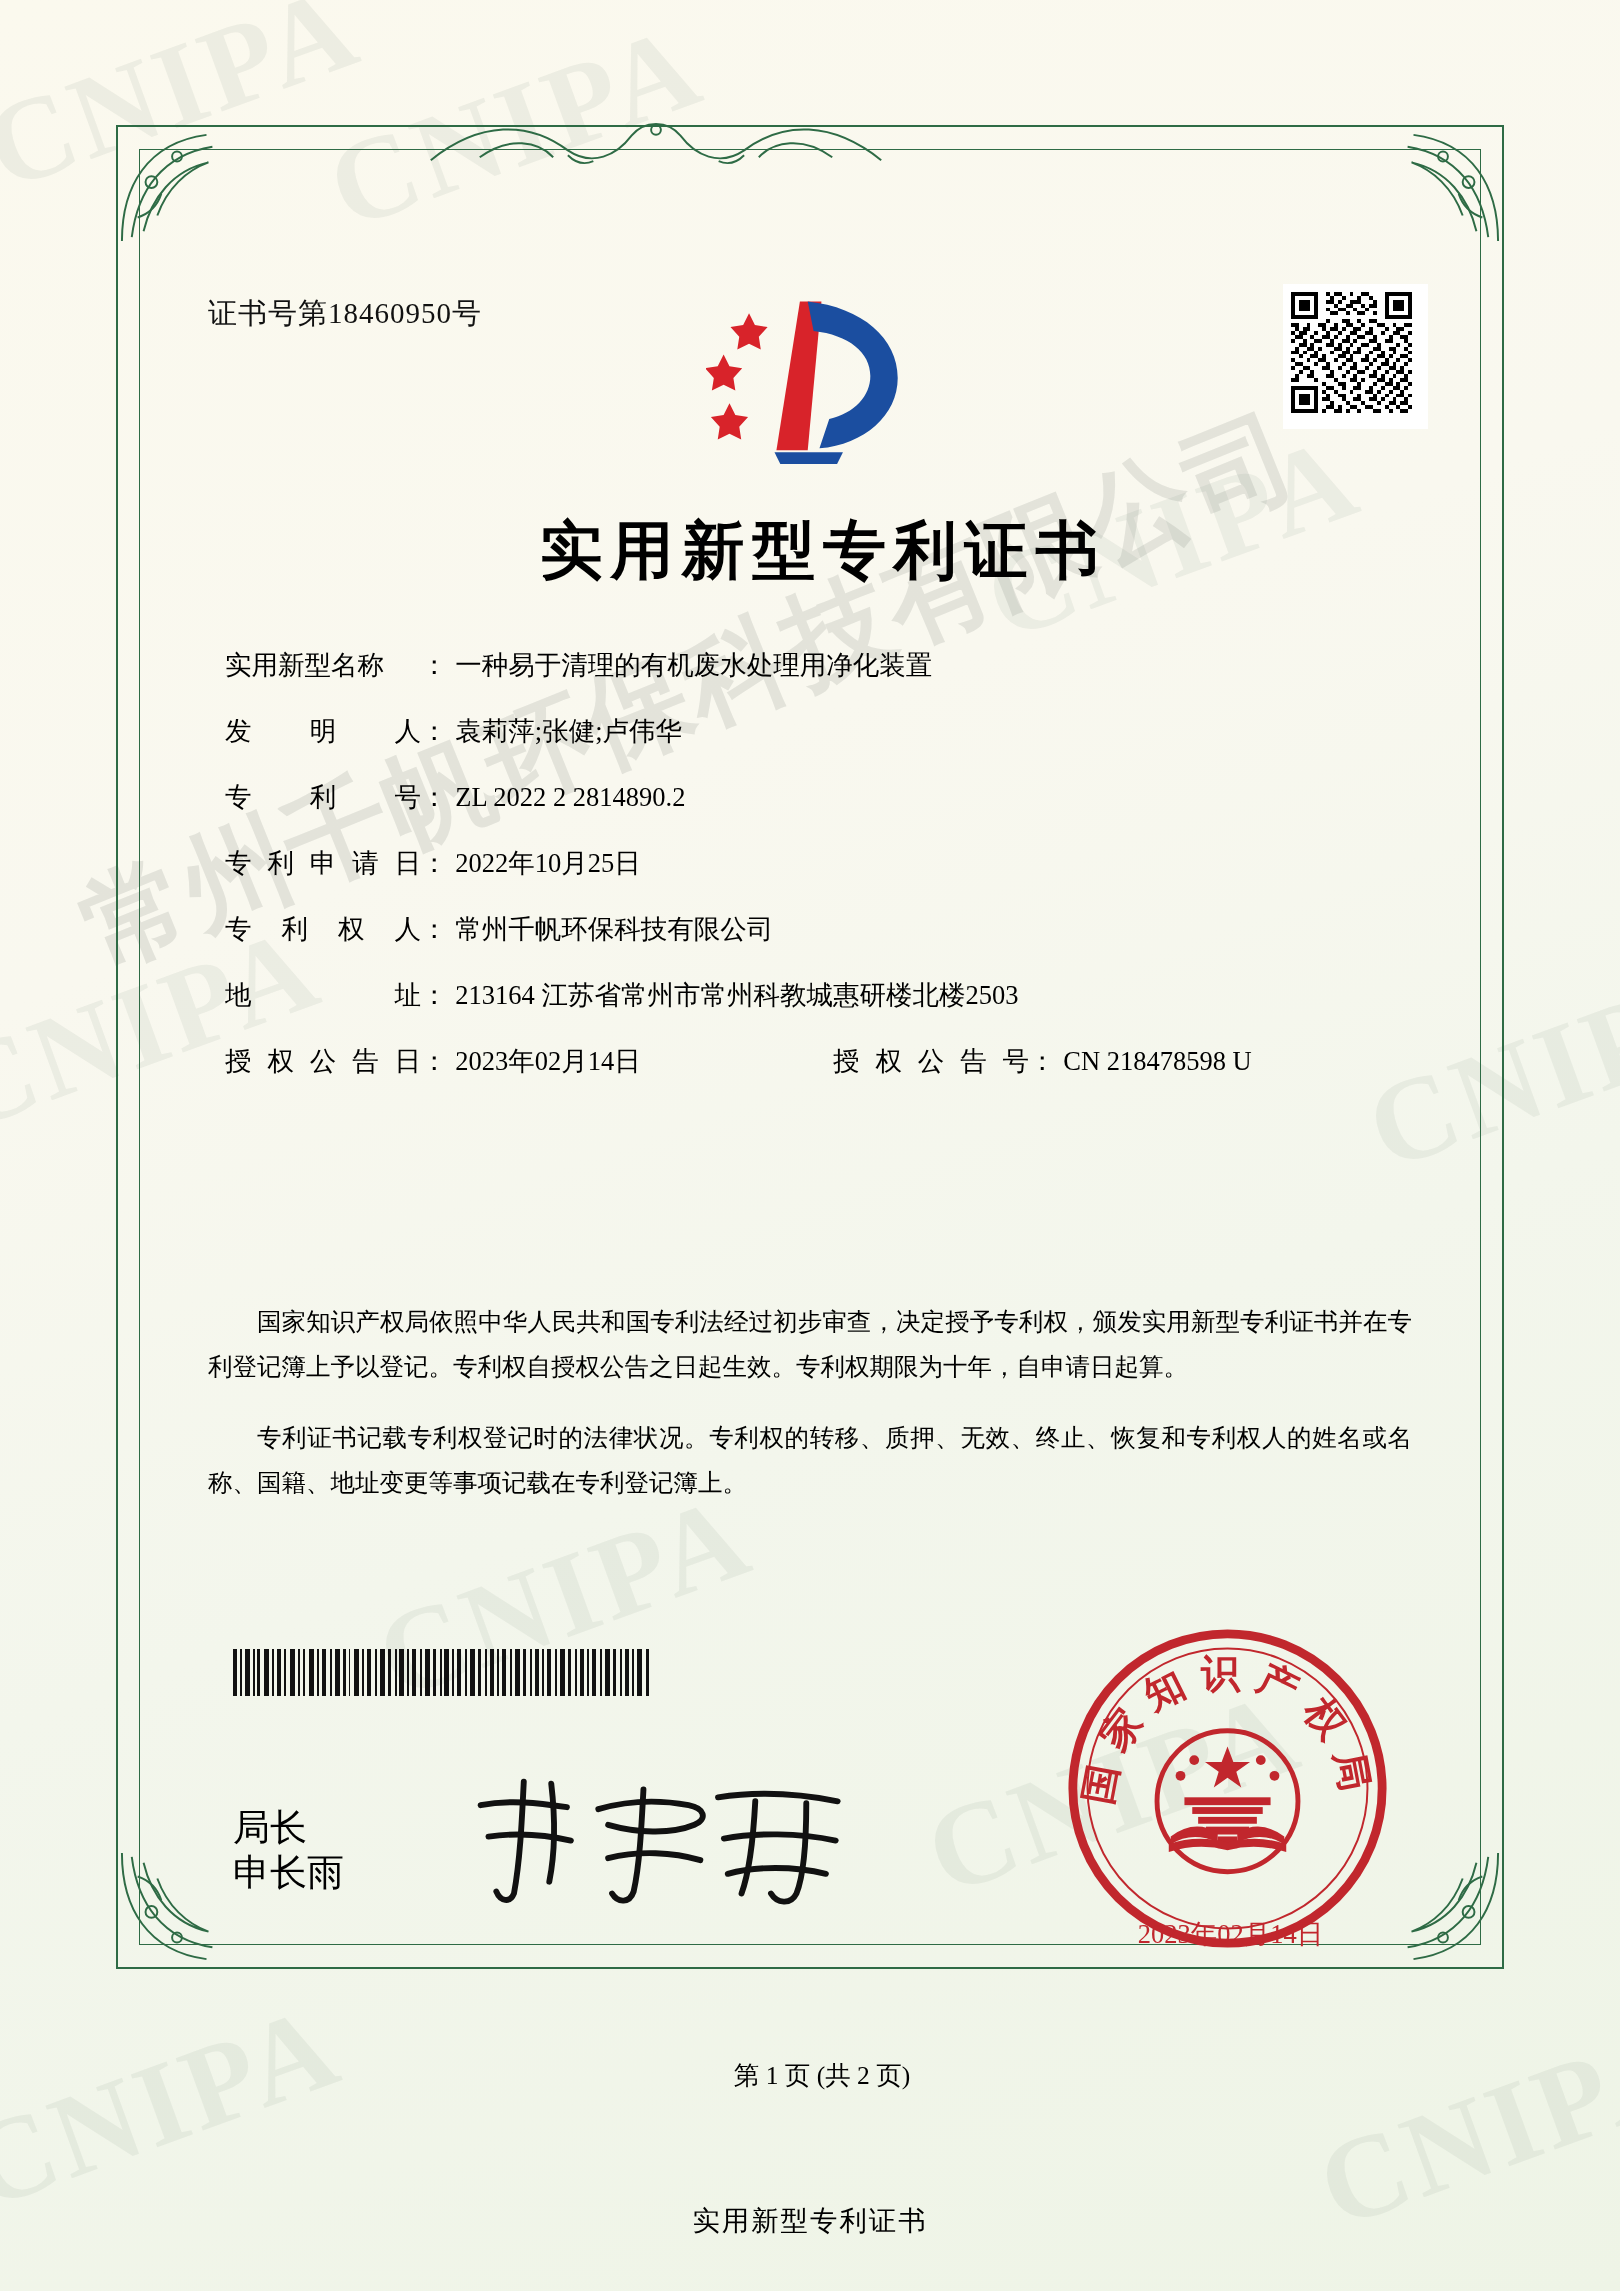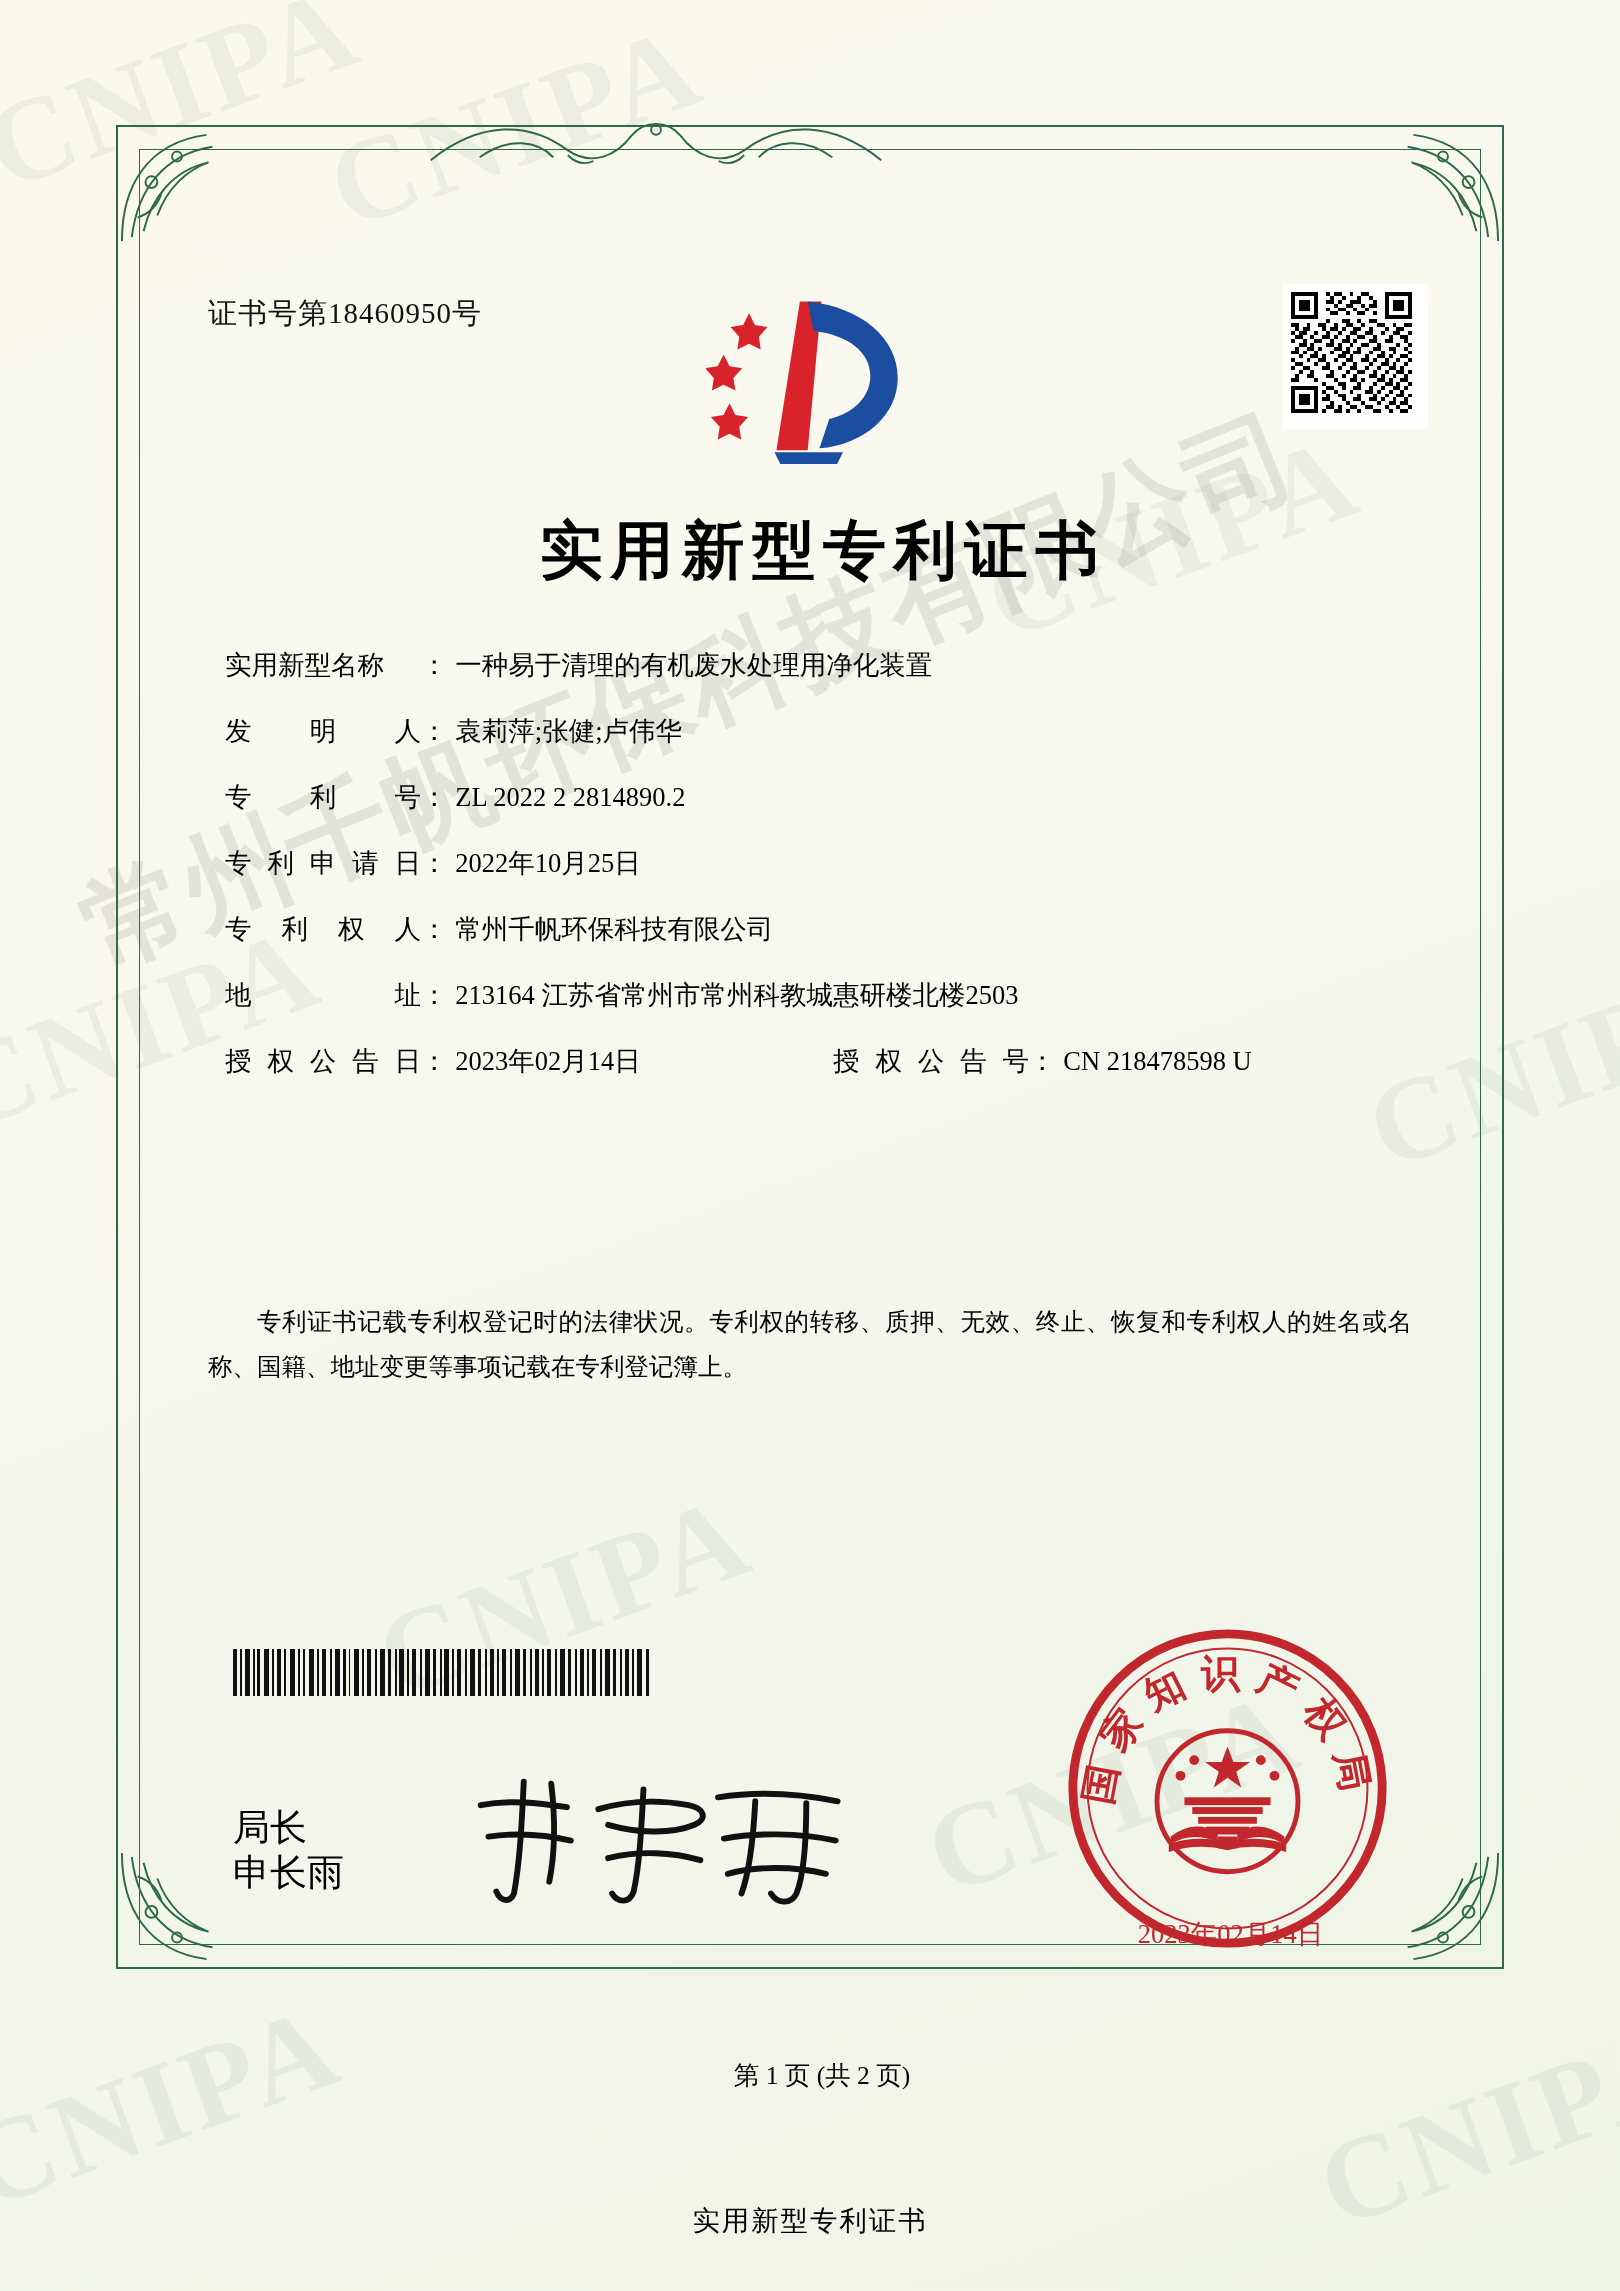--- a/index.html
+++ b/index.html
@@ -632,20 +632,21 @@
           <span>告</span>
           <span>号</span>
         </div>
         <div class="fcolon">：</div>
         <div>CN 218478598 U</div>
       </div>
     </div>
   </div>
 
   <div class="paras">
+    <p>国家知识产权局依照中华人民共和国专利法经过初步审查，决定授予专利权，颁发实用新型专利证书并在专利登记簿上予以登记。专利权自授权公告之日起生效。专利权期限为十年，自申请日起算。</p>
     <p>专利证书记载专利权登记时的法律状况。专利权的转移、质押、无效、终止、恢复和专利权人的姓名或名称、国籍、地址变更等事项记载在专利登记簿上。</p>
   </div>
 
   <div class="barcode">
     <svg width="421" height="47" viewBox="0 0 430 48" shape-rendering="crispEdges">
       <g fill="#111">
         <rect x="0" y="0" width="4" height="48"></rect>
           <rect x="7" y="0" width="2" height="48"></rect>
           <rect x="12" y="0" width="5" height="48"></rect>
         <rect x="20" y="0" width="2" height="48"></rect>

